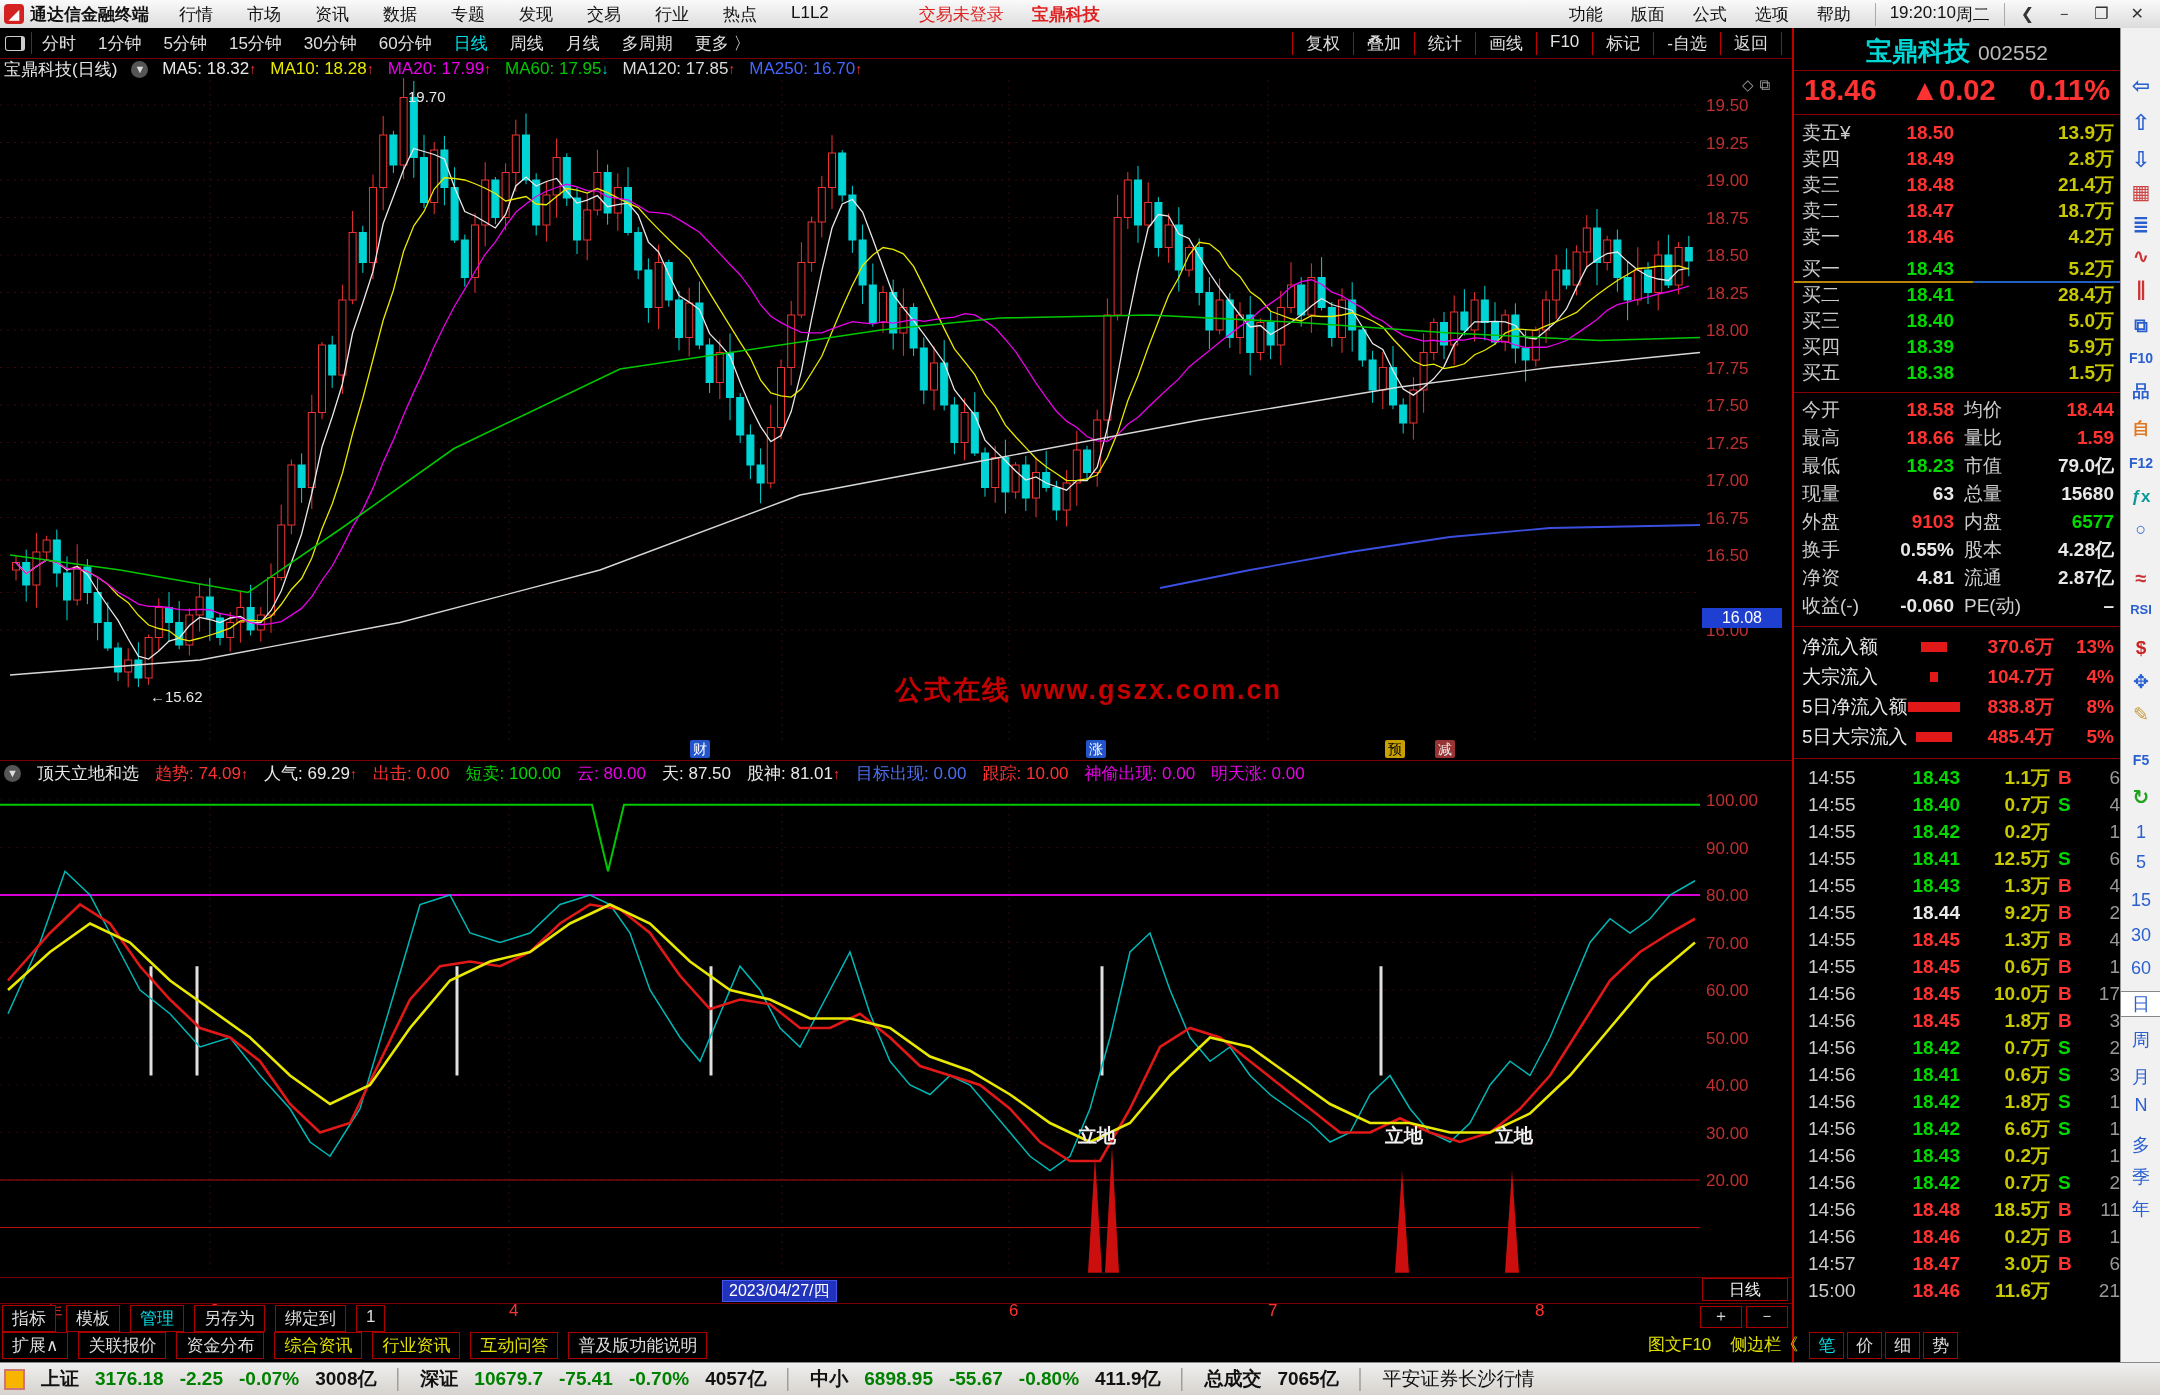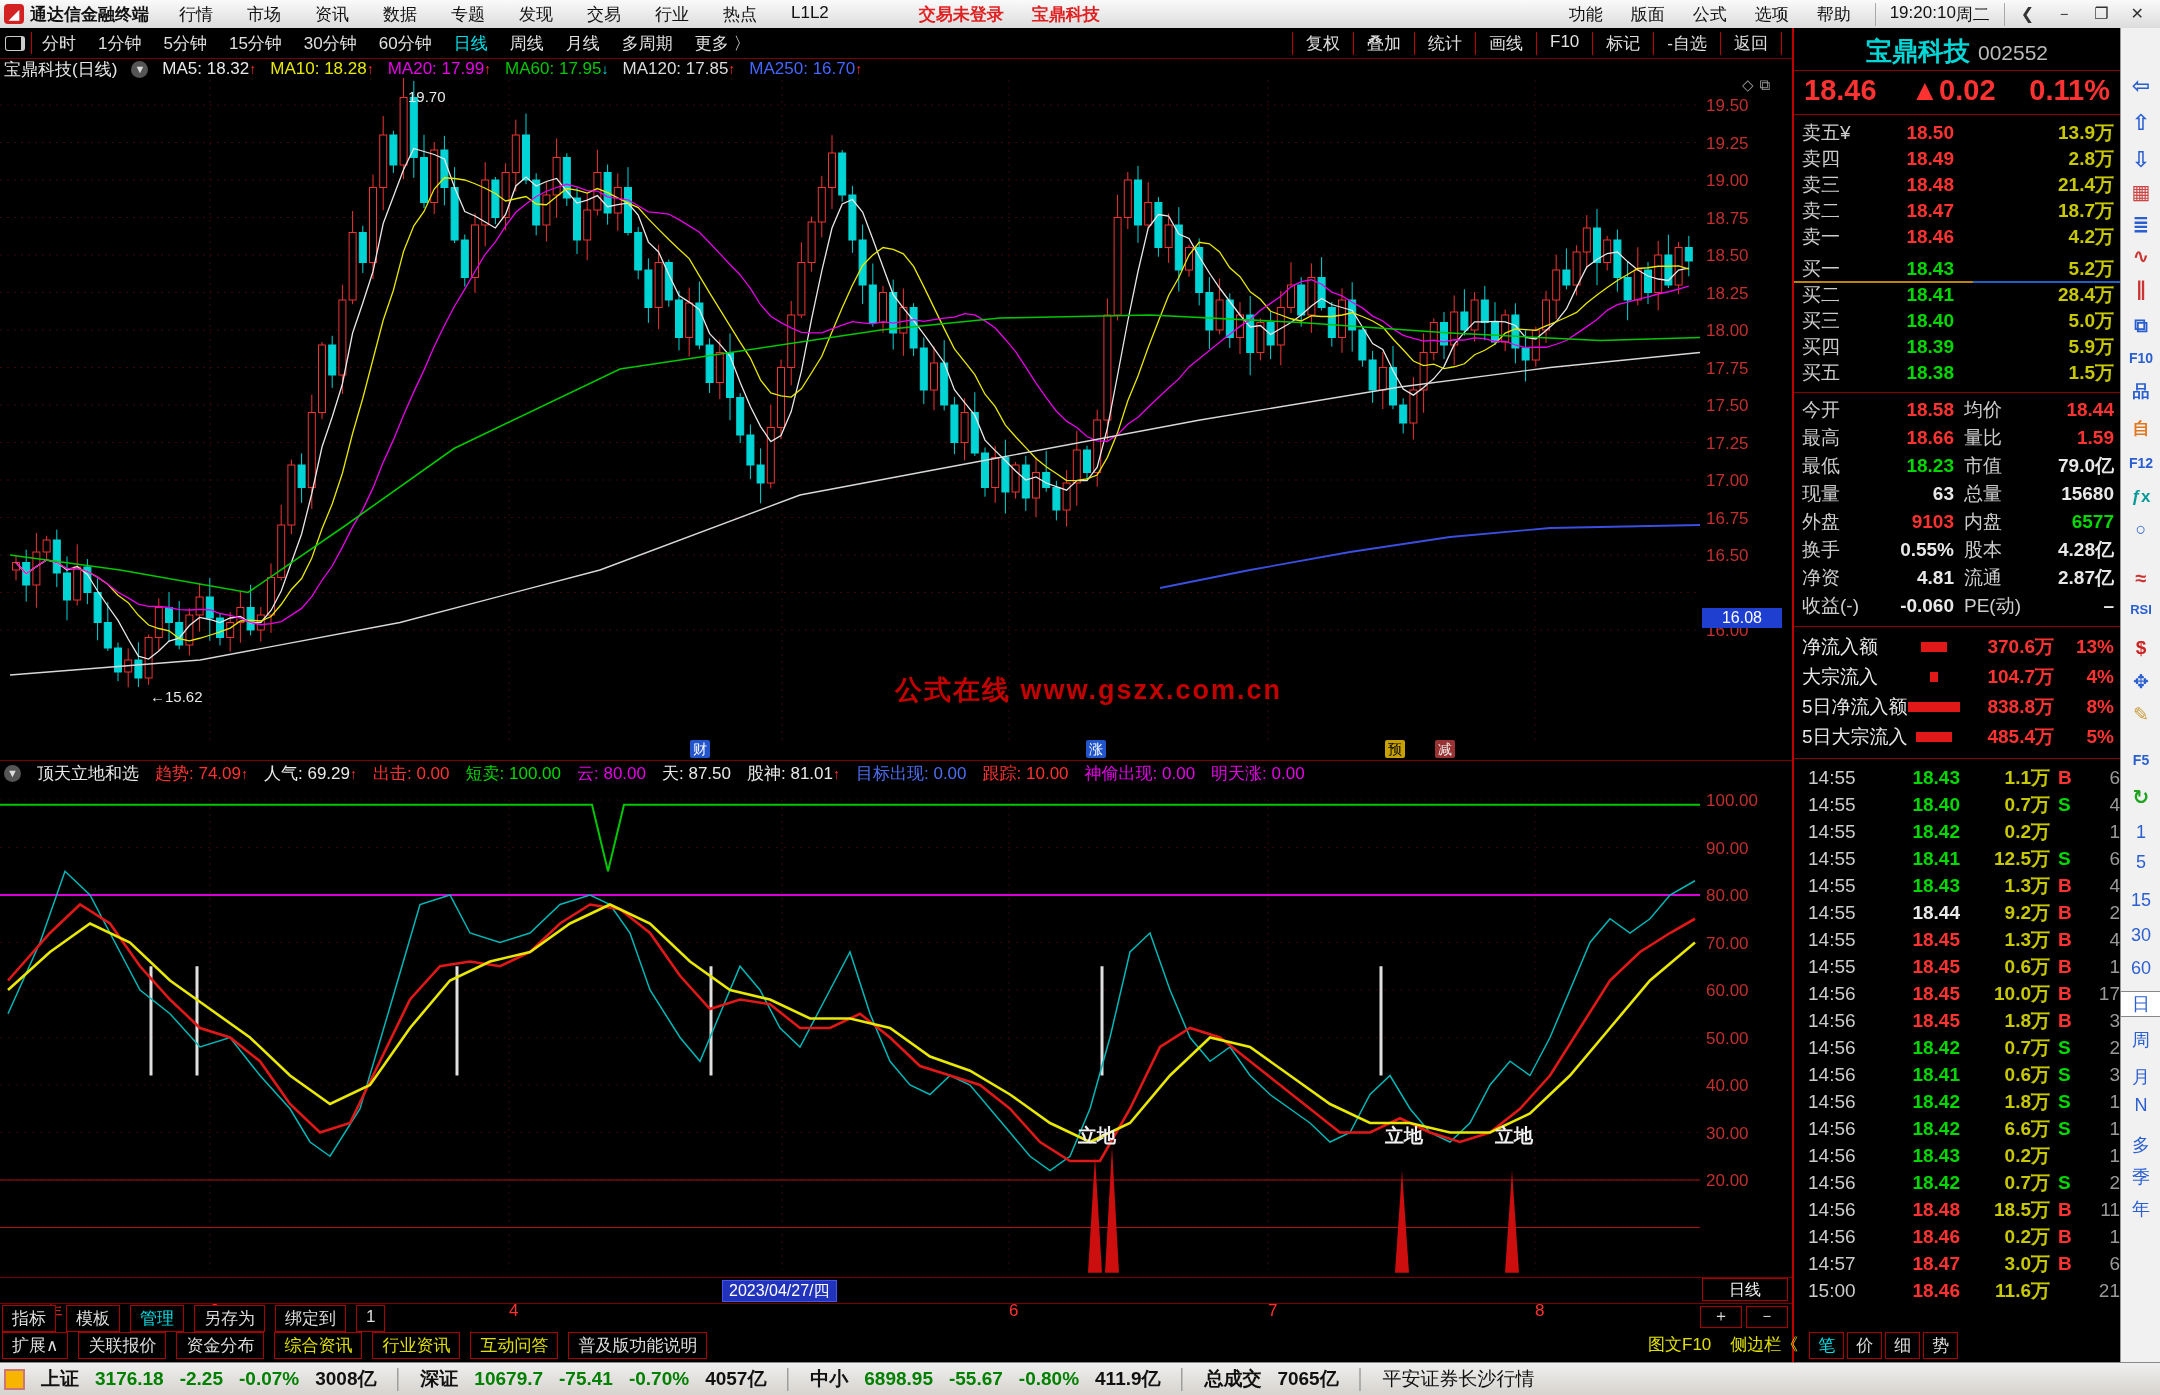--- a/index.html
+++ b/index.html
@@ -6,21 +6,21 @@
   #root{position:relative;width:2160px;height:1395px;background:#000;overflow:hidden;
         font-family:"Liberation Sans","DejaVu Sans",sans-serif;-webkit-font-smoothing:antialiased;}
   
   #menubar{position:absolute;left:0;top:0;width:2160px;height:28px;background:linear-gradient(#fafafa,#dcdcdc);
            display:flex;align-items:center;font-size:17px;color:#111;}
   #menubar .logo{width:20px;height:20px;background:#d42222;border-radius:4px;color:#fff;font-weight:bold;
                  display:inline-flex;align-items:center;justify-content:center;margin:0 6px 0 4px;font-size:14px;}
   #menubar .app-title{font-weight:bold;margin-right:30px;}
   #menu-items{display:flex;gap:34px;}
   #menu-items span{cursor:default;}
-  #login-status{color:#e02020;font-weight:bold;margin-left:90px;}
+  #login-status{color:#e02020;font-weight:normal;margin-left:90px;}
   #quick-stock{color:#e02020;font-weight:bold;margin-left:28px;}
   #menu-right{display:flex;gap:28px;margin-left:auto;}
   #clock-box{border-left:1px solid #aaa;border-right:1px solid #aaa;padding:0 14px;margin-left:24px;display:flex;gap:0;}
   #win-btns{display:flex;gap:22px;padding:0 16px;font-size:16px;color:#333;}
   
   #toolbar{position:absolute;left:0;top:28px;width:1792px;height:30px;background:#000;display:flex;align-items:center;
            font-size:17px;color:#e0e0e0;border-bottom:1px solid #7a0000;}
   #toolbar .tb-left-icon{width:15px;height:13px;border:1px solid #ccc;border-radius:3px;margin:0 6px 0 5px;
            border-right:4px solid #ccc;}
   #toolbar .redline{width:1px;height:22px;background:#c00000;margin-right:10px;}

